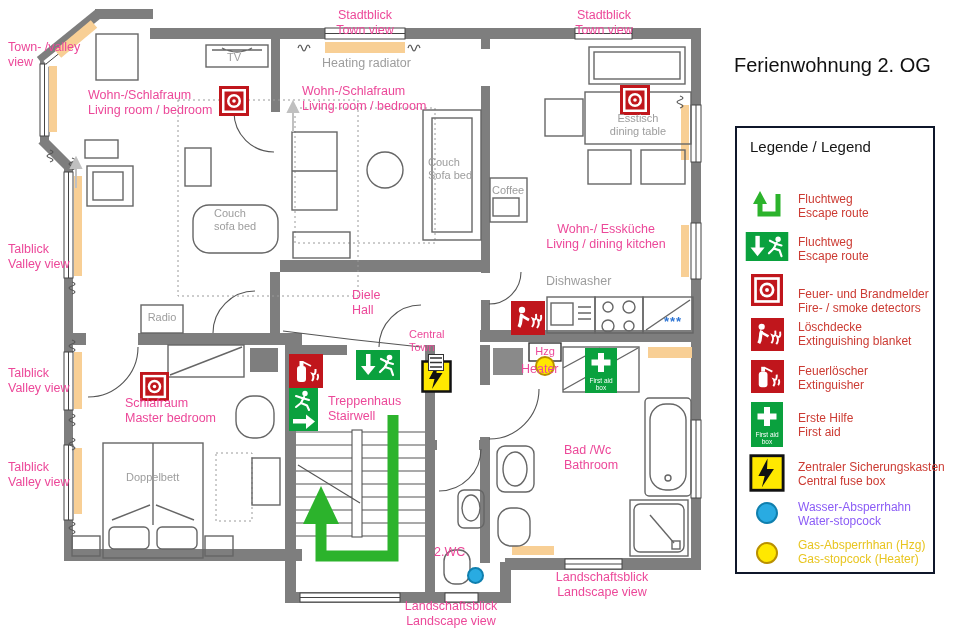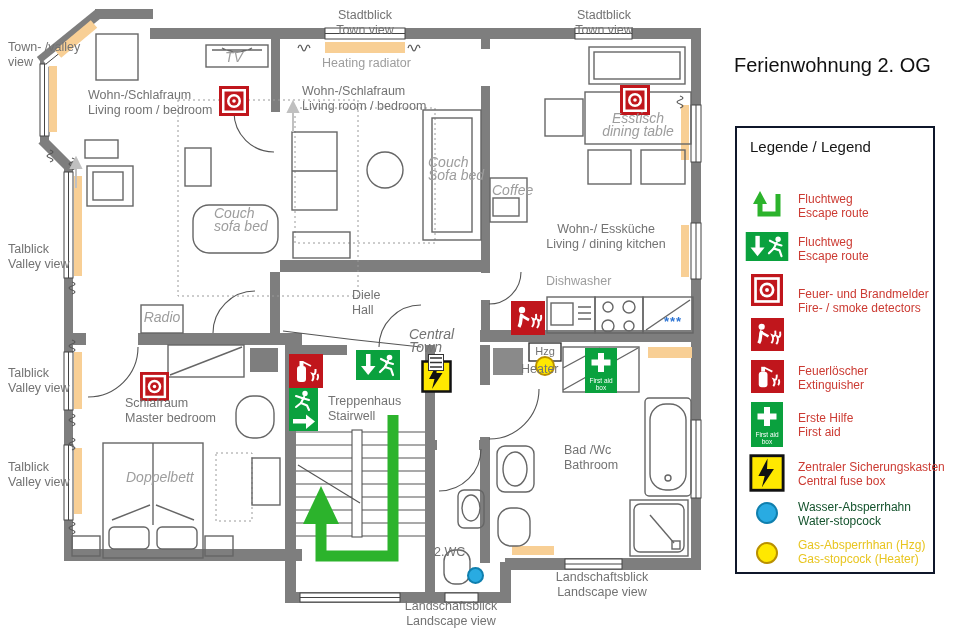--- a/index.html
+++ b/index.html
@@ -1,38 +1,38 @@
 <!DOCTYPE html>
 <html><head>
 <meta charset="utf-8">
 <style>
   html,body{margin:0;padding:0;background:#fff;}
   #stage{position:relative;width:960px;height:633px;background:#fff;overflow:hidden;
          font-family:"Liberation Sans","DejaVu Sans",sans-serif;}
   .abs{position:absolute;}
-  .lbl{position:absolute;font-size:12.5px;line-height:15px;color:#737373;white-space:nowrap;}
+  .lbl{position:absolute;font-size:12.5px;line-height:15px;color:#ec4899;white-space:nowrap;}
   .lbl span{display:block;}
   .ctr{transform:translateX(-50%);text-align:center;}
   .gray{color:#9d9d9d;}
-  .small{font-size:14px;line-height:13px;font-style:italic;}
+  .small{font-size:11px;line-height:13px;}
   .title{position:absolute;font-size:20px;color:#111;}
   .stars{color:#2e75d4;font-weight:bold;font-size:13px;letter-spacing:1px;}
   .icon{position:absolute;}
   .icon svg{display:block;}
   .circle-valve{position:absolute;border-radius:50%;box-sizing:border-box;}
   .water{background:#29abe2;border:2px solid #0f7fae;}
   .gas{background:#ffe800;border:2px solid #b99000;}
   
   .legend-box{position:absolute;left:735px;top:126px;width:196px;height:444px;
               border:2px solid #0f172a;background:#fff;}
   .legend-title{position:absolute;left:13px;top:10px;font-size:15px;color:#161616;}
   .leg-txt{position:absolute;font-size:12px;line-height:14px;white-space:nowrap;}
   .leg-txt span{display:block;}
   .t-red{color:#cc3b33;}
-  .t-blue{color:#14532d;}
+  .t-blue{color:#8b5cf6;}
   .t-yellow{color:#e8c520;}
   .firstaid-txt{position:absolute;left:0;width:100%;text-align:center;color:#fff;
                 font-size:6.5px;line-height:7px;}
 </style>
 </head>
 <body>
 
 <div id="stage">
 
 <svg class="abs" width="960" height="633" viewBox="0 0 960 633" style="left:0;top:0">
@@ -531,20 +531,24 @@
   <div class="icon" style="left:14px;top:190px">
     <svg width="33" height="33" viewBox="0 0 34 34">
           <rect width="34" height="34" fill="#c0161c"></rect>
           <circle cx="11" cy="9" r="3.2" fill="#fff"></circle>
           <path d="M11 13 C9 17 11 21 8 26" stroke="#fff" stroke-width="3.4" fill="none"></path>
           <path d="M11 15 L18 19" stroke="#fff" stroke-width="2.6" fill="none"></path>
           <path d="M21 26 q3 -4 1 -8 q4 2 3 -5" stroke="#fff" stroke-width="2" fill="none"></path>
           <path d="M26 27 q3 -4 1 -8 q4 2 3 -5" stroke="#fff" stroke-width="2" fill="none"></path>
         </svg>
   </div>
+  <div class="leg-txt t-red" style="left:61px;top:192px">
+    <span>Löschdecke</span>
+        <span>Extinguishing blanket</span>
+  </div>
 
   <div class="icon" style="left:14px;top:232px">
     <svg width="33" height="33" viewBox="0 0 34 34">
           <rect width="34" height="34" fill="#c0161c"></rect>
           <rect x="8" y="12" width="9" height="16" rx="3" fill="#fff"></rect>
           <rect x="10.5" y="7" width="4" height="5" fill="#fff"></rect>
           <path d="M14 8 L22 12" stroke="#fff" stroke-width="1.8" fill="none"></path>
           <path d="M23 27 q2.5 -3.5 .5 -7 q3.5 1.5 3 -5" stroke="#fff" stroke-width="2" fill="none"></path>
           <path d="M28 26 q2 -3 .5 -6" stroke="#fff" stroke-width="1.8" fill="none"></path>
         </svg>

